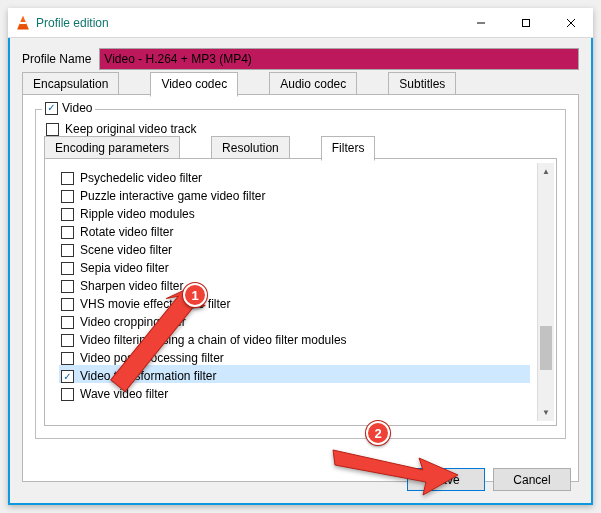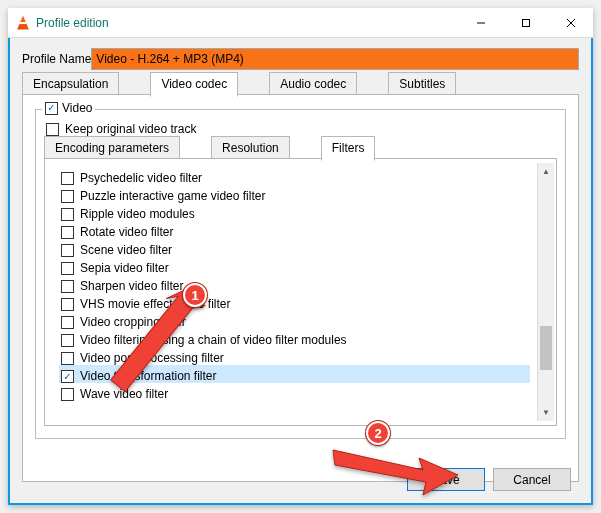--- a/index.html
+++ b/index.html
@@ -51,27 +51,27 @@
   }
   .win-btn svg { display:block; }
   
   .client {
     position: absolute;
     top: 30px; left: 2px; right: 2px; bottom: 2px;
     background: #f0f0f0;
     padding: 10px 12px 12px 12px;
   }
   
-  .profile-row { display: flex; align-items: center; gap: 0; margin-bottom: 12px; }
+  .profile-row { display: flex; align-items: center; gap: 8px; margin-bottom: 12px; }
   .profile-row label { white-space: nowrap; }
   .profile-row input {
     flex: 1;
     height: 22px;
     border: 1px solid #a7a7a7;
-    background: #f97316;
+    background: #be185d;
     font: inherit;
     padding: 0 4px;
   }
   
   .tabs-outer {
     border: 1px solid #b7b7b7;
     background: #fff;
     position: relative;
     height: 388px;
   }

